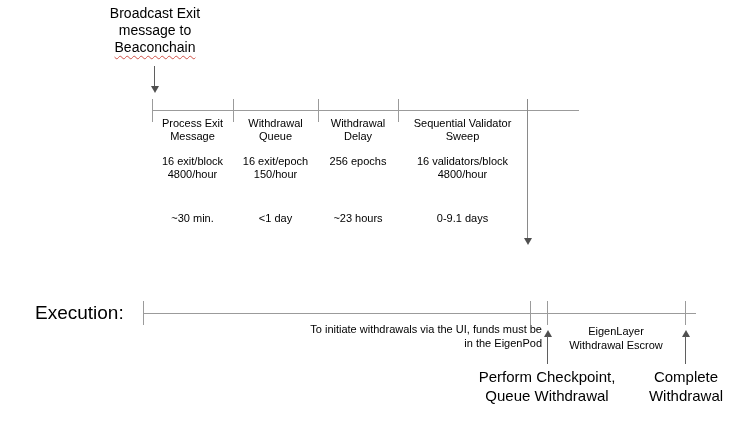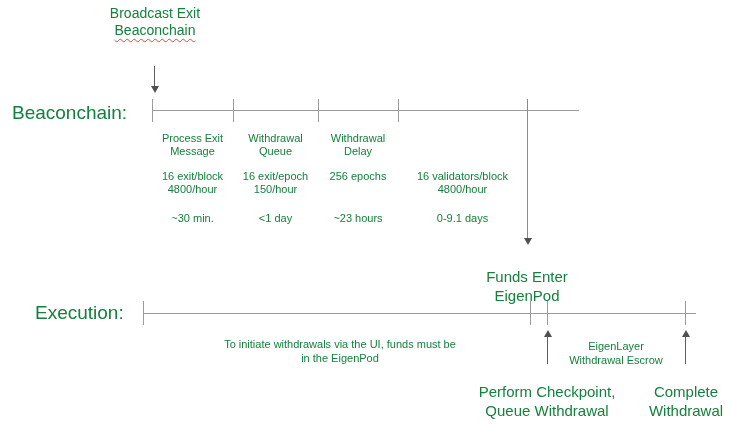--- a/index.html
+++ b/index.html
@@ -2,26 +2,26 @@
 <html><head>
 <meta charset="utf-8">
 <style>
   html, body { margin: 0; padding: 0; background: #ffffff; }
   .canvas {
     position: relative;
     width: 738px;
     height: 424px;
     background: #ffffff;
     font-family: "Liberation Sans", sans-serif;
-    color: #15803d;
+    color: #000000;
     overflow: hidden;
   }
   .abs { position: absolute; }
   .center { text-align: center; }
-  .pre { white-space: pre-line; margin-top: 15px; }
+  .pre { white-space: pre-line; }
 
   
   .top-note { left: 75px; top: 5px; width: 160px; font-size: 14px; line-height: 17px; }
   .squiggle {
     text-decoration: underline wavy #cf5147;
     text-decoration-thickness: 1px;
     text-underline-offset: 3px;
   }
   .row-label { font-size: 19px; }
   .seg-col { top: 0; height: 230px; }
@@ -54,27 +54,27 @@
     border-bottom: 7px solid #4f4f4f;
   }
 </style>
 </head>
 <body>
 
 <div class="canvas">
 
   <div class="abs top-note center">
     <div>Broadcast Exit</div>
+    <div>message to</div>
     <div><span class="squiggle">Beaconchain</span></div>
   </div>
 
   <div class="abs vline" style="left:154px; top:66px; height:21px;"></div>
   <div class="abs head-down" style="left:151px; top:86px;"></div>
 
-  <div class="abs row-label" style="left:12px; top:102px;">Beaconchain:</div>
 
   <div class="abs hline" style="left:152px; top:110px; width:427px;"></div>
   <div class="abs tick" style="left:152px; top:99px; height:23px;"></div>
   <div class="abs tick" style="left:233px; top:99px; height:23px;"></div>
   <div class="abs tick" style="left:318px; top:99px; height:23px;"></div>
   <div class="abs tick" style="left:398px; top:99px; height:23px;"></div>
 
   <div class="abs seg-col" style="left:152px; width:81px;">
     <div class="seg-name pre">Process Exit
 Message</div>
@@ -89,39 +89,39 @@
 150/hour</div>
     <div class="seg-dur">&lt;1 day</div>
   </div>
   <div class="abs seg-col" style="left:318px; width:80px;">
     <div class="seg-name pre">Withdrawal
 Delay</div>
     <div class="seg-rate pre">256 epochs</div>
     <div class="seg-dur">~23 hours</div>
   </div>
   <div class="abs seg-col" style="left:398px; width:129px;">
+    <div class="seg-name pre">Sequential Validator
+Sweep</div>
     <div class="seg-rate pre">16 validators/block
 4800/hour</div>
     <div class="seg-dur">0-9.1 days</div>
   </div>
 
   <div class="abs vline" style="left:527px; top:99px; height:140px; background:#8a8a8a;"></div>
   <div class="abs head-down" style="left:524px; top:238px;"></div>
-  <div class="abs big-note center pre" style="left:457px; top:252px; width:140px;">Funds Enter
-EigenPod</div>
 
   <div class="abs row-label" style="left:35px; top:302px;">Execution:</div>
 
   <div class="abs hline" style="left:143px; top:313px; width:553px;"></div>
   <div class="abs tick" style="left:143px; top:301px; height:24px;"></div>
   <div class="abs tick" style="left:530px; top:301px; height:24px;"></div>
   <div class="abs tick" style="left:547px; top:301px; height:24px;"></div>
   <div class="abs tick" style="left:685px; top:301px; height:24px;"></div>
 
-  <div class="abs small-note center pre" style="left:146px; top:322px; width:388px;">To initiate withdrawals via the UI, funds must be
+  <div class="abs small-note center pre" style="left:154px; top:322px; width:388px;text-align:right;">To initiate withdrawals via the UI, funds must be
 in the EigenPod</div>
   <div class="abs small-note center pre" style="left:547px; top:324px; width:138px;">EigenLayer
 Withdrawal Escrow</div>
 
   <div class="abs head-up" style="left:544px; top:330px;"></div>
   <div class="abs vline" style="left:547px; top:336px; height:28px;"></div>
   <div class="abs big-note center pre" style="left:462px; top:367px; width:170px;">Perform Checkpoint,
 Queue Withdrawal</div>
 
   <div class="abs head-up" style="left:682px; top:330px;"></div>

